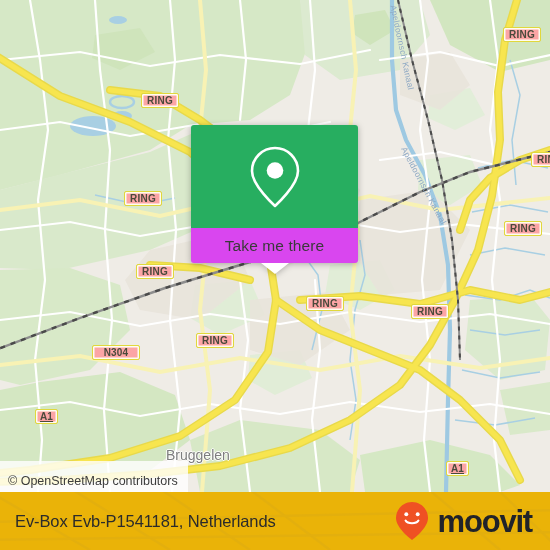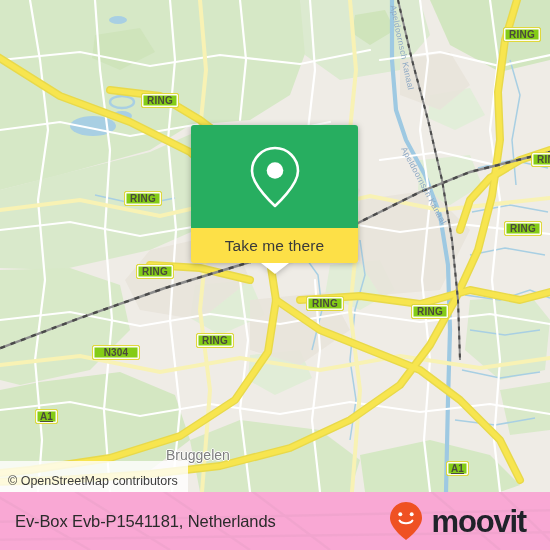--- a/index.html
+++ b/index.html
@@ -68,21 +68,21 @@
     font-size: 8.5px;
     white-space: nowrap;
     transform-origin: 0 0;
     letter-spacing: .3px;
   }
 
   
   .shield {
     position: absolute;
     box-sizing: border-box;
-    background: #84cc16;
+    background: #fca5a5;
     border: 1px solid #e0d83c;
     box-shadow: inset 0 0 0 1.5px #fffdf0;
     border-radius: 2px;
     color: #4a4a3c;
     font-size: 10px;
     font-weight: bold;
     line-height: 1;
     letter-spacing: .2px;
     display: flex;
     align-items: center;
@@ -120,21 +120,21 @@
     height: 103px;
     background: #27ae60;
     border-radius: 3px 3px 0 0;
     display: flex;
     align-items: center;
     justify-content: center;
   }
   .callout-foot {
     position: relative;
     height: 35px;
-    background: #fde047;
+    background: #d946ef;
     border-radius: 0 0 3px 3px;
     display: flex;
     align-items: center;
     justify-content: center;
   }
   .callout-foot-label {
     color: #3a3a3a;
     font-size: 15.5px;
     letter-spacing: .1px;
   }
@@ -150,25 +150,25 @@
     border-top: 11px solid #ffffff;
   }
 
   
   .footer {
     position: absolute;
     left: 0;
     top: 492px;
     width: 550px;
     height: 58px;
-    background: #f9a8d4;
+    background: #eab308;
     display: flex;
     align-items: center;
     justify-content: space-between;
-    padding: 0 24px 0 15px;
+    padding: 0 18px 0 15px;
     box-sizing: border-box;
     overflow: hidden;
   }
   .footer-bg {
     position: absolute;
     left: 0;
     top: 0;
     width: 550px;
     height: 58px;
     opacity: .05;

